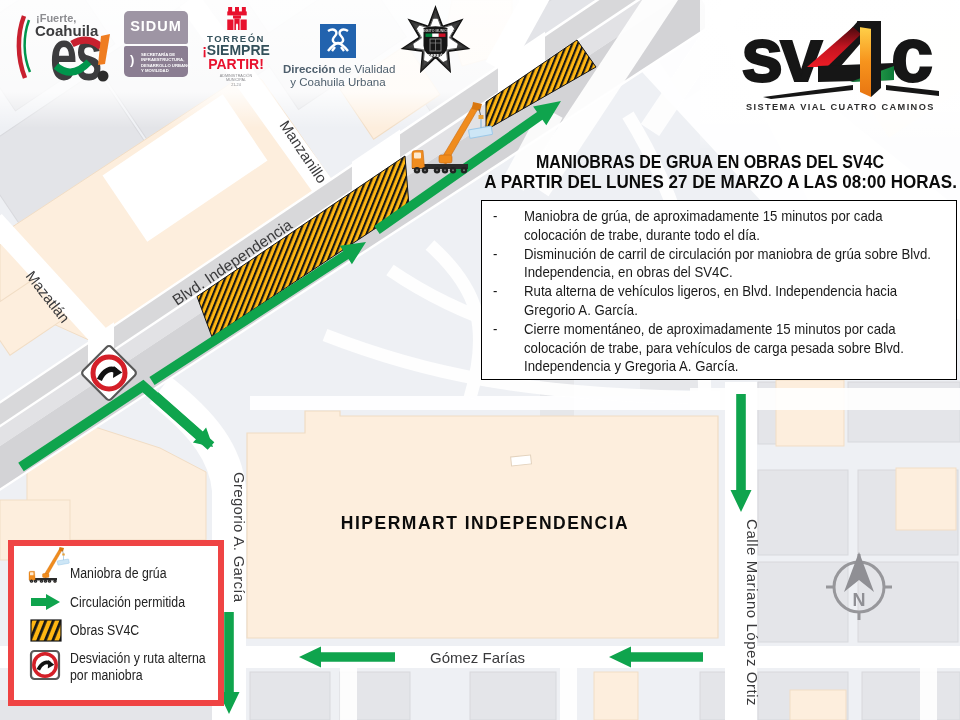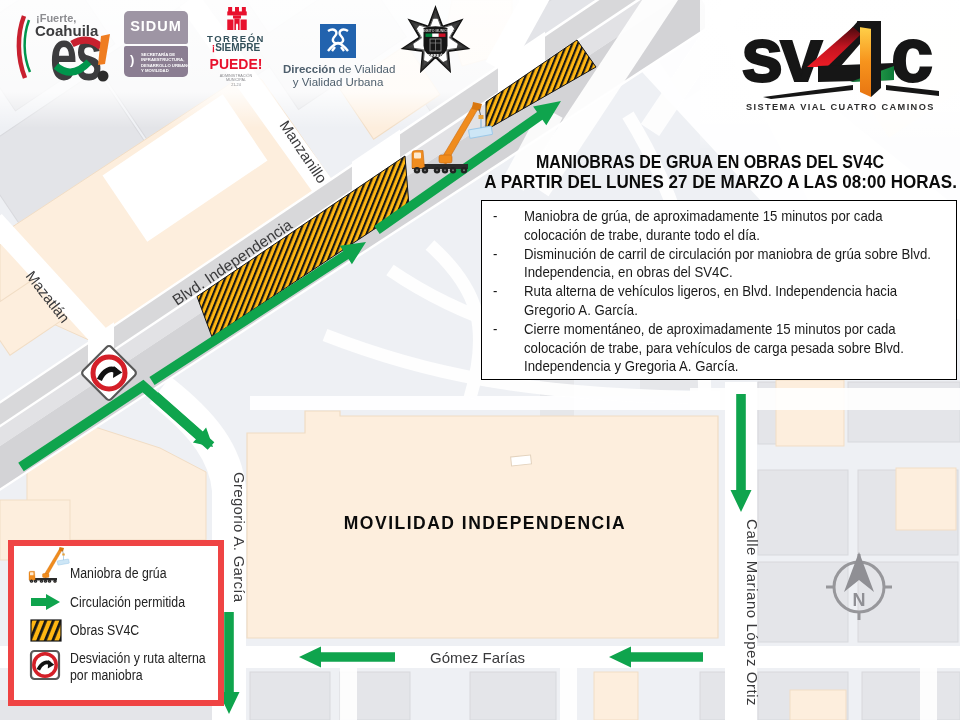--- a/index.html
+++ b/index.html
@@ -183,21 +183,21 @@
         <span style="position:absolute;left:12.5px;top:0;">-</span>
         <div style="margin-left:47.7px;white-space:nowrap;">Ruta alterna de vehículos ligeros, en Blvd. Independencia hacia<br>Gregorio A. García.</div>
       </div>
       <div style="position:relative;">
         <span style="position:absolute;left:12.5px;top:0;">-</span>
         <div style="margin-left:47.7px;white-space:nowrap;">Cierre momentáneo, de aproximadamente 15 minutos por cada<br>colocación de trabe, para vehículos de carga pesada sobre Blvd.<br>Independencia y Gregoria A. García.</div>
       </div>
 </div>
 </div>
 
-<div class="abs" style="left:240px;top:513px;width:490px;text-align:center;font-weight:bold;font-size:17.5px;letter-spacing:1.5px;color:#0b0b0b;">MOVILIDAD INDEPENDENCIA</div>
+<div class="abs" style="left:240px;top:513px;width:490px;text-align:center;font-weight:bold;font-size:17.5px;letter-spacing:1.5px;color:#0b0b0b;">HIPERMART INDEPENDENCIA</div>
 
 <div class="abs" style="left:8px;top:540px;width:204px;height:154px;background:#fff;border:6px solid #ef4444;">
 <svg class="abs" style="left:0;top:0" width="204" height="154" viewBox="0 0 204 154">
 <defs>
         <pattern id="hz2" width="7" height="10" patternUnits="userSpaceOnUse" patternTransform="rotate(22)">
 <rect width="7" height="10" fill="#ffb612"></rect>
           <rect x="0" width="2.8" height="10" fill="#161616"></rect>
         </pattern>
       </defs>
 <g transform="translate(28,30.5) scale(0.5)">
@@ -270,37 +270,37 @@
 <rect x="3" y="0" width="4.5" height="6"></rect>
         <rect x="10.75" y="0" width="4.5" height="6"></rect>
         <rect x="18.5" y="0" width="4.5" height="6"></rect>
 <rect x="2" y="5" width="22" height="4.5"></rect>
 <rect x="8.5" y="9.5" width="9" height="3.5"></rect>
 <path d="M 2,14 L 9,14 L 9,26 L 2,26 Z M 17,14 L 24,14 L 24,26 L 17,26 Z"></path>
 <path d="M 10,13 L 16,13 L 16,26 L 14.2,26 L 14.2,20 Q 13,17.5 11.8,20 L 11.8,26 L 10,26 Z"></path>
 </g>
 </svg>
 <div class="abs" style="left:0;top:29px;width:68px;font-size:9.5px;letter-spacing:1.5px;color:#33505a;font-weight:bold;">TORREÓN</div>
-<div class="abs" style="left:0;top:38px;width:68px;font-size:10px;font-weight:bold;color:#33505a;"><span style="color:#e8112d">¡</span>SIEMPRE</div>
-<div class="abs" style="left:0;top:52px;width:68px;font-size:14px;font-weight:bold;color:#e8112d;">PUEDE!</div>
+<div class="abs" style="left:0;top:38px;width:68px;font-size:14px;font-weight:bold;color:#33505a;"><span style="color:#e8112d">¡</span>SIEMPRE</div>
+<div class="abs" style="left:0;top:52px;width:68px;font-size:14px;font-weight:bold;color:#e8112d;">PARTIR!</div>
 <div class="abs" style="left:9px;top:69px;width:100px;font-size:7.5px;line-height:9px;color:#8a8a8e;text-align:center;transform:scale(0.5);transform-origin:0 0;">ADMINISTRACIÓN MUNICIPAL<br>21-24</div>
 </div>
 
 <div class="abs" style="left:283px;top:24px;width:110px;height:62px;">
 <div class="abs" style="left:37px;top:0;width:36px;height:34px;background:#2263ae;"></div>
 <svg class="abs" style="left:37px;top:0" width="36" height="34" viewBox="0 0 36 34">
 <g stroke="#fff" fill="none" stroke-width="2.4">
 <path d="M 8,7 C 14,3 19,8 15,12 C 11,16 13,20 18,19"></path>
 <path d="M 28,7 C 22,3 17,8 21,12 C 25,16 23,20 18,19"></path>
 <path d="M 8,27 C 12,22 14,20 18,19 M 28,27 C 24,22 22,20 18,19"></path>
 <path d="M 12,27 L 15,23 M 24,27 L 21,23"></path>
 </g>
 </svg>
 <div class="abs" style="left:0;top:39px;width:110px;text-align:center;font-size:11.5px;color:#4e5f6d;white-space:nowrap;"><b>Dirección</b> de Vialidad</div>
-<div class="abs" style="left:0;top:52px;width:110px;text-align:center;font-size:11.5px;color:#4e5f6d;">y Vialidad Urbana</div>
+<div class="abs" style="left:0;top:52px;width:110px;text-align:center;font-size:11.5px;color:#4e5f6d;">y Coahuila Urbana</div>
 </div>
 
 <div class="abs" style="left:399px;top:3px;width:76px;height:76px;">
 <svg width="76" height="76" viewBox="0 0 76 76">
 <g transform="translate(36.5,38)">
 <polygon points="0.0,-33.0 6.9,-14.4 25.8,-20.6 15.6,-3.6 32.2,7.3 12.5,10.0 14.3,29.7 0.0,16.0 -14.3,29.7 -12.5,10.0 -32.2,7.3 -15.6,-3.6 -25.8,-20.6 -6.9,-14.4" fill="#ffffff" stroke="#111" stroke-width="2"></polygon>
 <polygon points="0.0,-33.0 6.9,-14.4 25.8,-20.6 15.6,-3.6 32.2,7.3 12.5,10.0 14.3,29.7 0.0,16.0 -14.3,29.7 -12.5,10.0 -32.2,7.3 -15.6,-3.6 -25.8,-20.6 -6.9,-14.4" fill="none" stroke="#111" stroke-width="0.8" transform="scale(0.88)"></polygon>
 <polygon points="0.0,-33.0 -4.0,-22.2 4.0,-22.2" fill="#303030" opacity="0.9"></polygon>
         <polygon points="25.8,-20.6 14.9,-17.0 19.9,-10.7" fill="#303030" opacity="0.9"></polygon>
         <polygon points="32.2,7.3 22.6,1.0 20.8,8.9" fill="#303030" opacity="0.9"></polygon>

